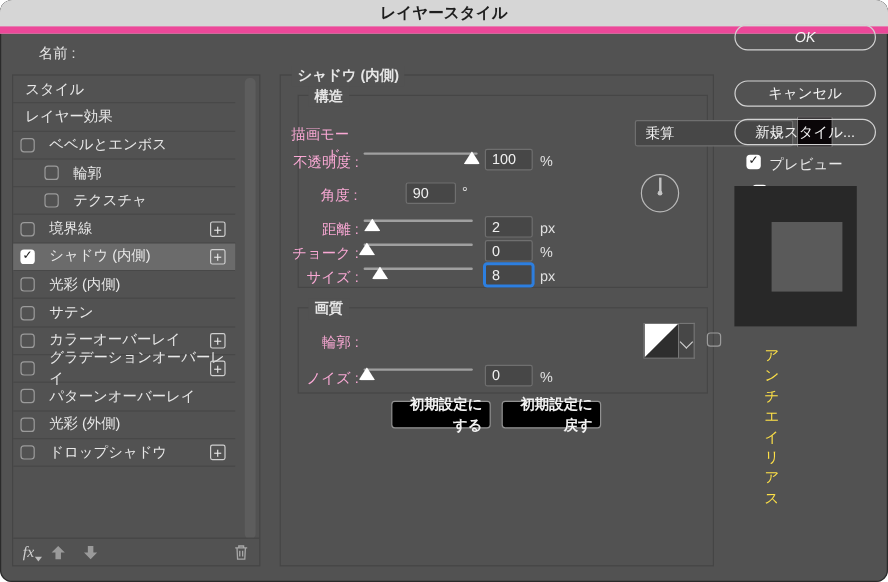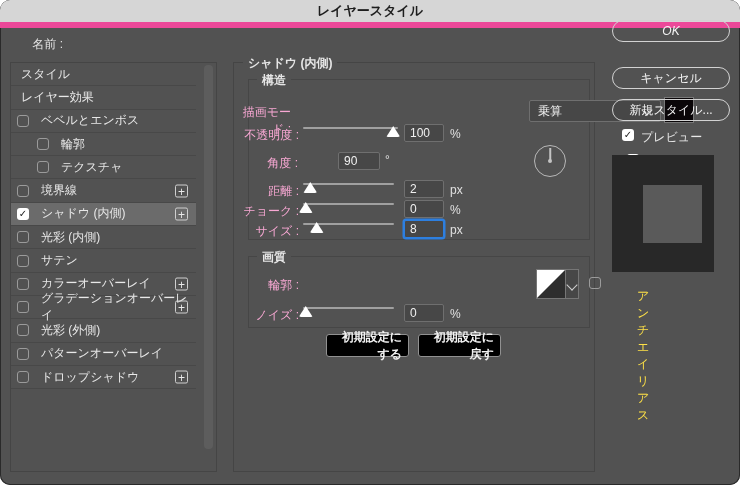--- a/index.html
+++ b/index.html
@@ -129,34 +129,52 @@
             <span class="slabel">カラーオーバーレイ</span>
             <span class="plus">+</span>
           </div>
           <div class="srow">
             <span class="cb off"></span>
             <span class="slabel">グラデーションオーバーレイ</span>
             <span class="plus">+</span>
           </div>
           <div class="srow">
             <span class="cb off"></span>
+            <span class="slabel">パターンオーバーレイ</span>
+          </div>
+          <div class="srow">
+            <span class="cb off"></span>
             <span class="slabel">光彩 (外側)</span>
-          </div>
-          <div class="srow">
-            <span class="cb off"></span>
-            <span class="slabel">パターンオーバーレイ</span>
           </div>
           <div class="srow">
             <span class="cb off"></span>
             <span class="slabel">ドロップシャドウ</span>
             <span class="plus">+</span>
           </div>
         </div>
       <div class="sb-spacer"></div>
       <div class="scroll-track"></div>
+      <div class="sidebar-footer">
+        <span class="fx"><span>fx</span><span class="menu-tri"></span></span>
+        <span class="icon-btn">
+          <svg width="13" height="13" viewBox="0 0 13 13">
+              <path d="M6.5 1 L12 6.5 H8.8 V12 H4.2 V6.5 H1 Z" fill="#9a9a9a"></path>
+            </svg>
+        </span>
+        <span class="icon-btn">
+          <svg width="13" height="13" viewBox="0 0 13 13">
+              <path d="M6.5 12 L1 6.5 H4.2 V1 H8.8 V6.5 H12 Z" fill="#9a9a9a"></path>
+            </svg>
+        </span>
+        <span class="icon-btn trash">
+          <svg width="14" height="15" viewBox="0 0 14 15">
+              <path d="M2 3.5 H12 M5 3.5 V2 H9 V3.5 M3.5 3.5 L4 13 H10 L10.5 3.5 M5.8 6 V10.8 M8.2 6 V10.8" stroke="#a8a8a8" fill="none" stroke-width="1.1"></path>
+            </svg>
+        </span>
+      </div>
     </div>
 
     <div class="main-box">
       <span class="box-legend main-legend">シャドウ (内側)</span>
 
       <div class="fieldset fs-structure">
         <span class="box-legend">構造</span>
       </div>
 
       <div class="flabel" style="left:0;top:41px;width:57px;">描画モード :</div>

